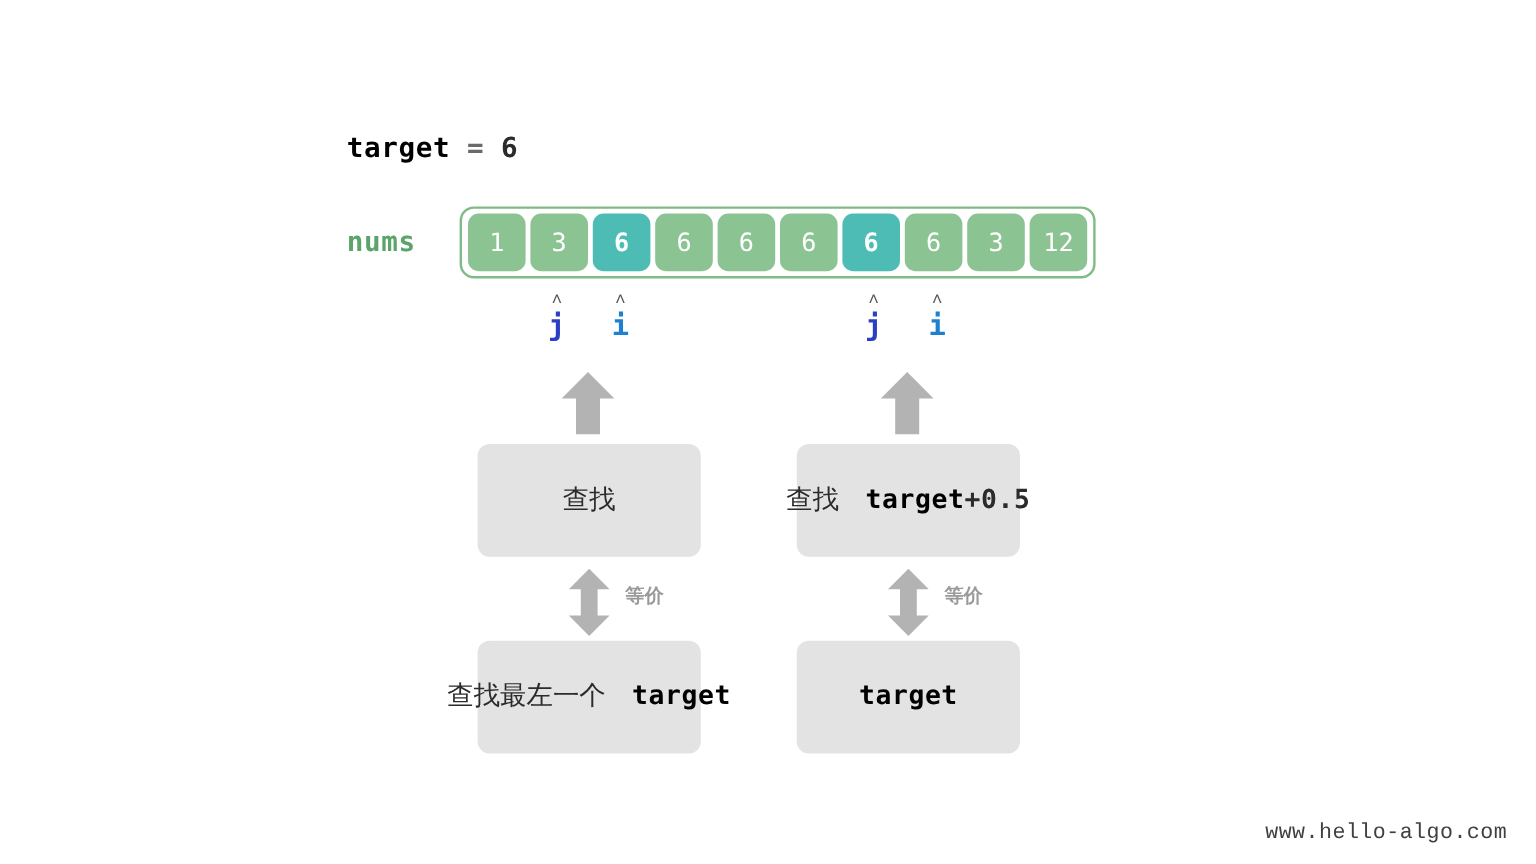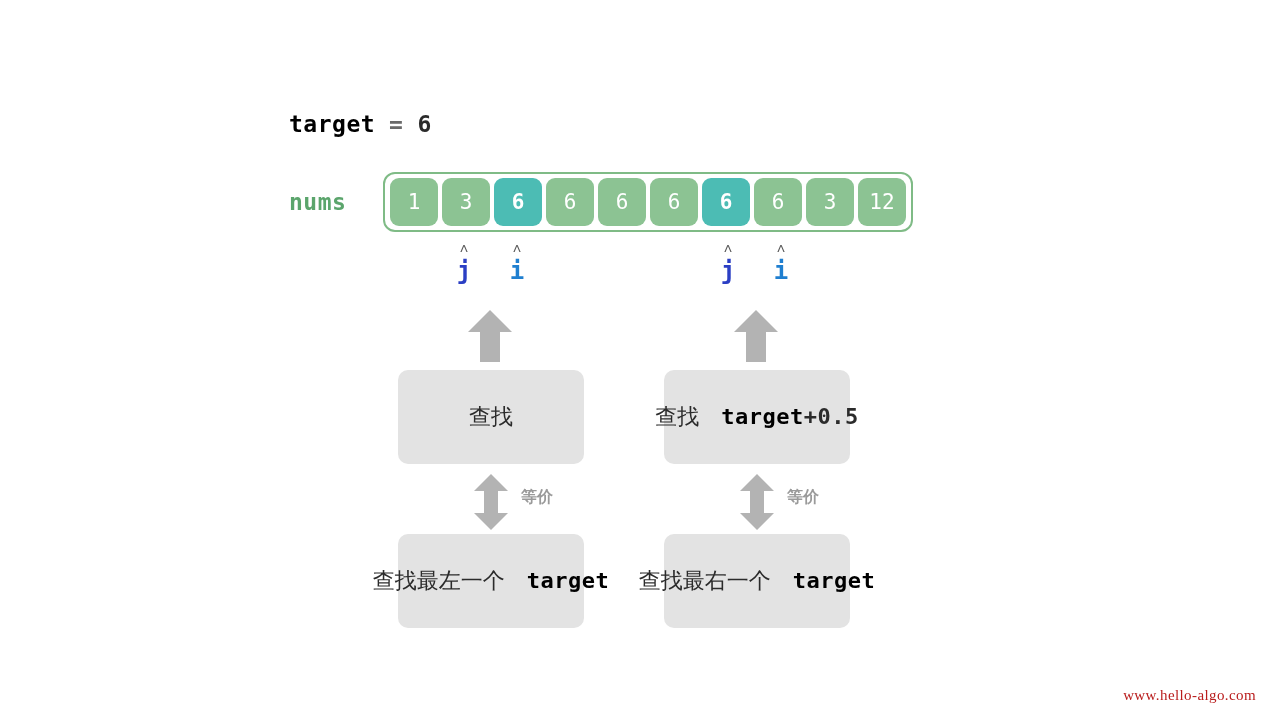--- a/index.html
+++ b/index.html
@@ -154,23 +154,23 @@
     font-weight: bold;
     color: #9a9a9a;
     white-space: nowrap;
   }
 
   
   .watermark {
     position: absolute;
     right: 24px;
     bottom: 16px;
-    font-family: Liberation Serif, serif;
-    font-size: 15px;
-    color: #b91c1c;
+    font-family: Liberation Mono, monospace;
+    font-size: 18px;
+    color: #404040;
     letter-spacing: 0.4px;
   }
 </style>
 </head>
 <body>
 
 <div class="canvas">
 
   <div class="target-line">
     <span class="tkn-teal">target</span>
@@ -241,21 +241,20 @@
   <div class="eq-label" style="left:787px; top:487px;">等价</div>
 
   <div class="gbox" style="left:398px; top:534px; width:186px; height:94px;">
     <div class="cn">查找最左一个</div>
     <div class="code">
       <span class="tkn-teal">target</span>
     </div>
   </div>
 
   <div class="gbox" style="left:664px; top:534px; width:186px; height:94px;">
-    <div class="cn">查找最右一个</div>
     <div class="code">
       <span class="tkn-teal">target</span>
     </div>
   </div>
 
   <div class="watermark">www.hello-algo.com</div>
 
 </div>
 
 </body></html>

